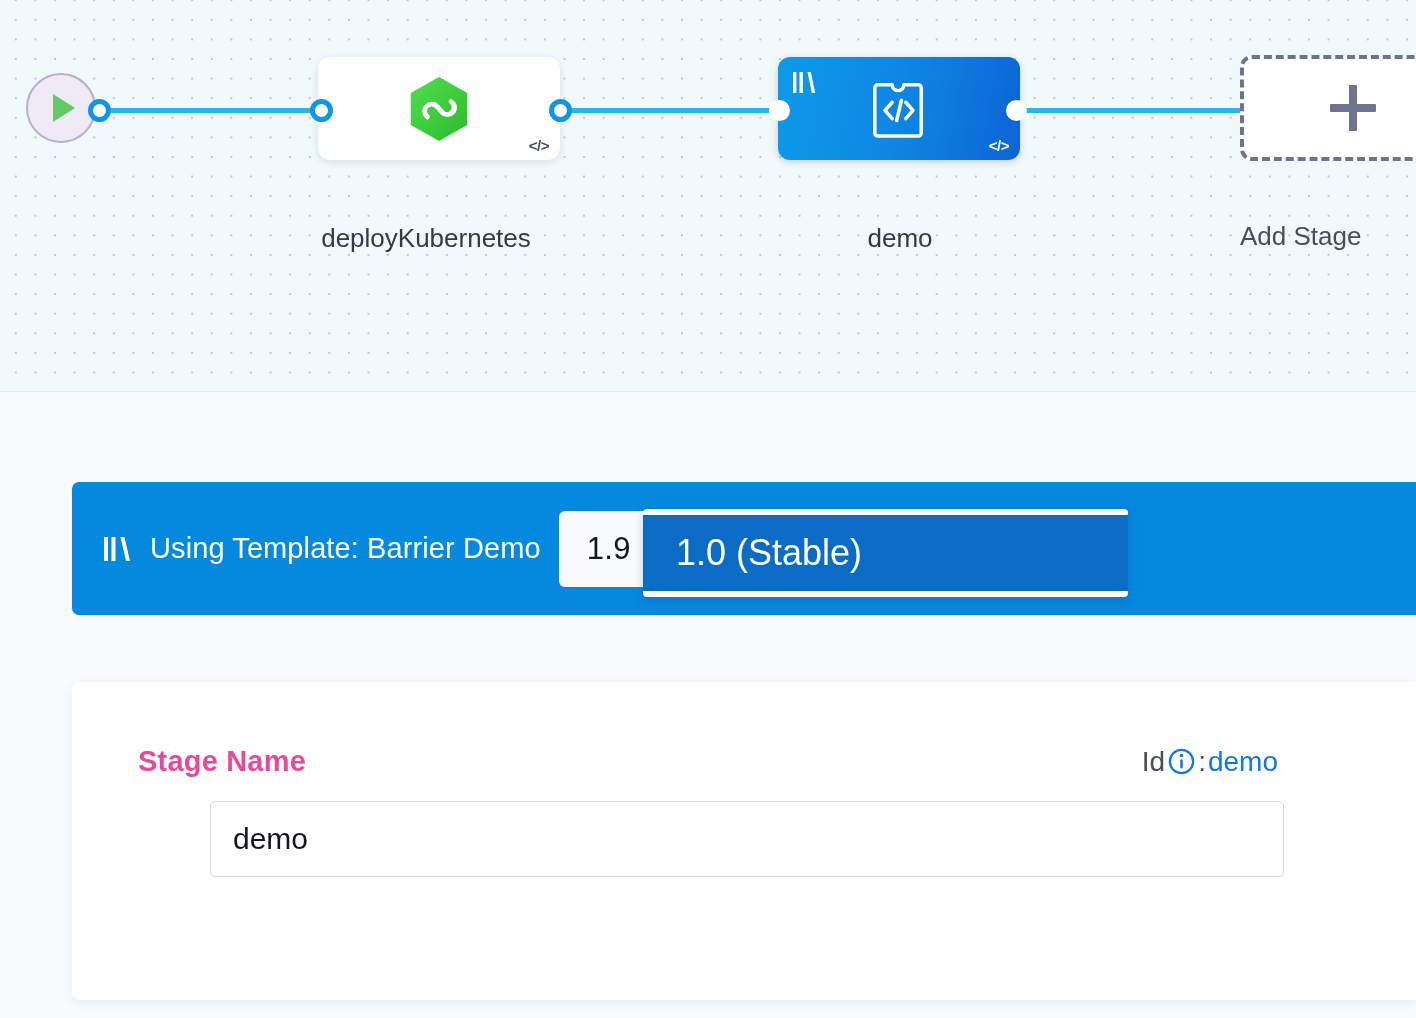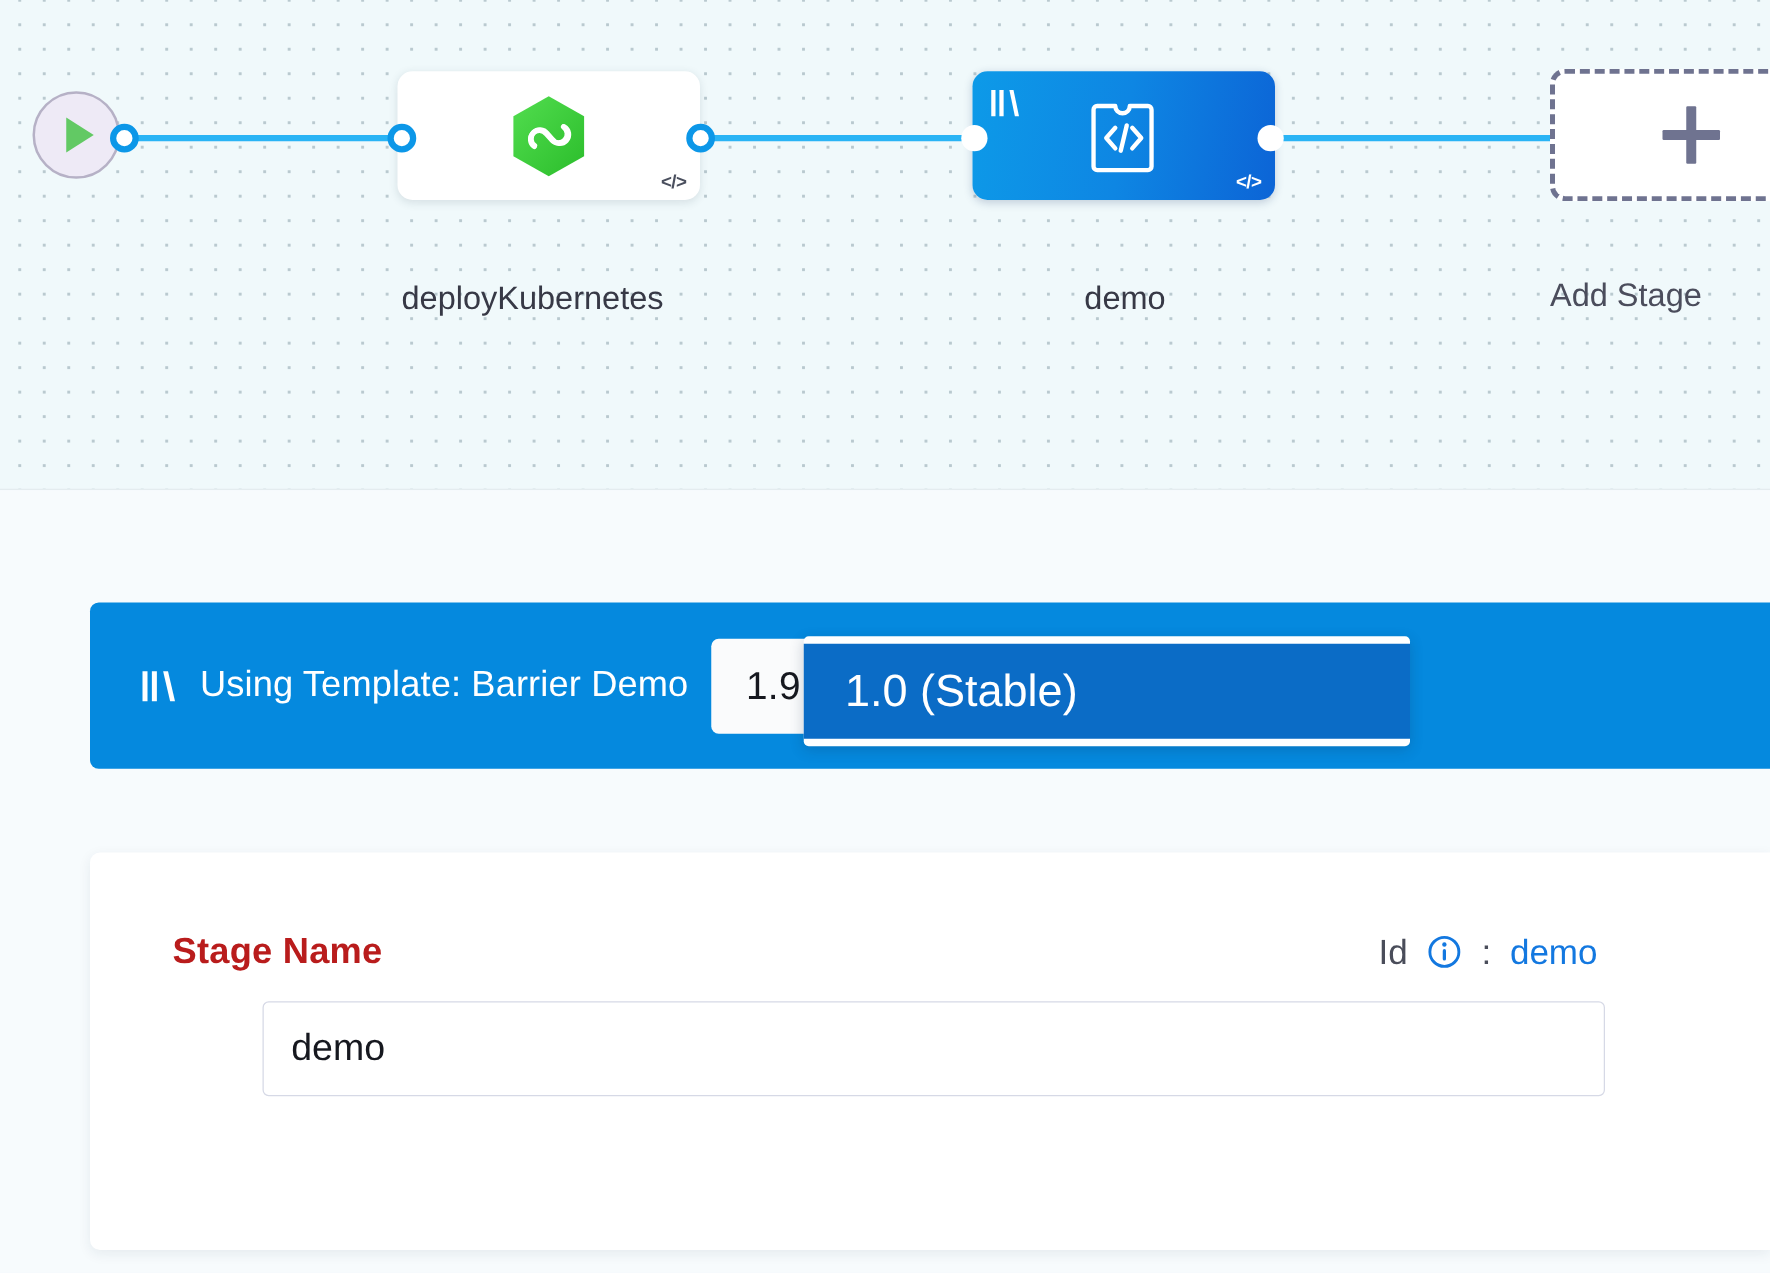--- a/index.html
+++ b/index.html
@@ -197,21 +197,21 @@
   #template-banner {
     position: absolute;
     left: 72px;
     top: 89px;
     width: 1344px;
     height: 133px;
     background: #0589de;
     border-radius: 7px 0 0 7px;
     display: flex;
     align-items: center;
-    padding-left: 41px;
+    padding-left: 31px;
     z-index: 2;
   }
   #template-banner-icon { margin-right: 17px; display: block; }
   #template-banner-text {
     font-size: 29px;
     color: #ffffff;
     white-space: nowrap;
     letter-spacing: 0.1px;
   }
 
@@ -287,27 +287,27 @@
     left: 66px;
     top: 63px;
     width: 1140px;
     display: flex;
     align-items: center;
     justify-content: space-between;
   }
   #stage-name-label {
     font-size: 29px;
     font-weight: 700;
-    color: #b91c1c;
+    color: #ec4899;
     letter-spacing: 0.2px;
   }
   #stage-id-readout {
     display: flex;
     align-items: center;
-    gap: 15px;
+    gap: 2px;
     font-size: 28px;
     color: #4a4d5a;
   }
   #stage-id-value { color: #1378e0; }
   #info-icon { display: block; }
 
   #stage-name-input {
     position: absolute;
     left: 138px;
     top: 119px;

